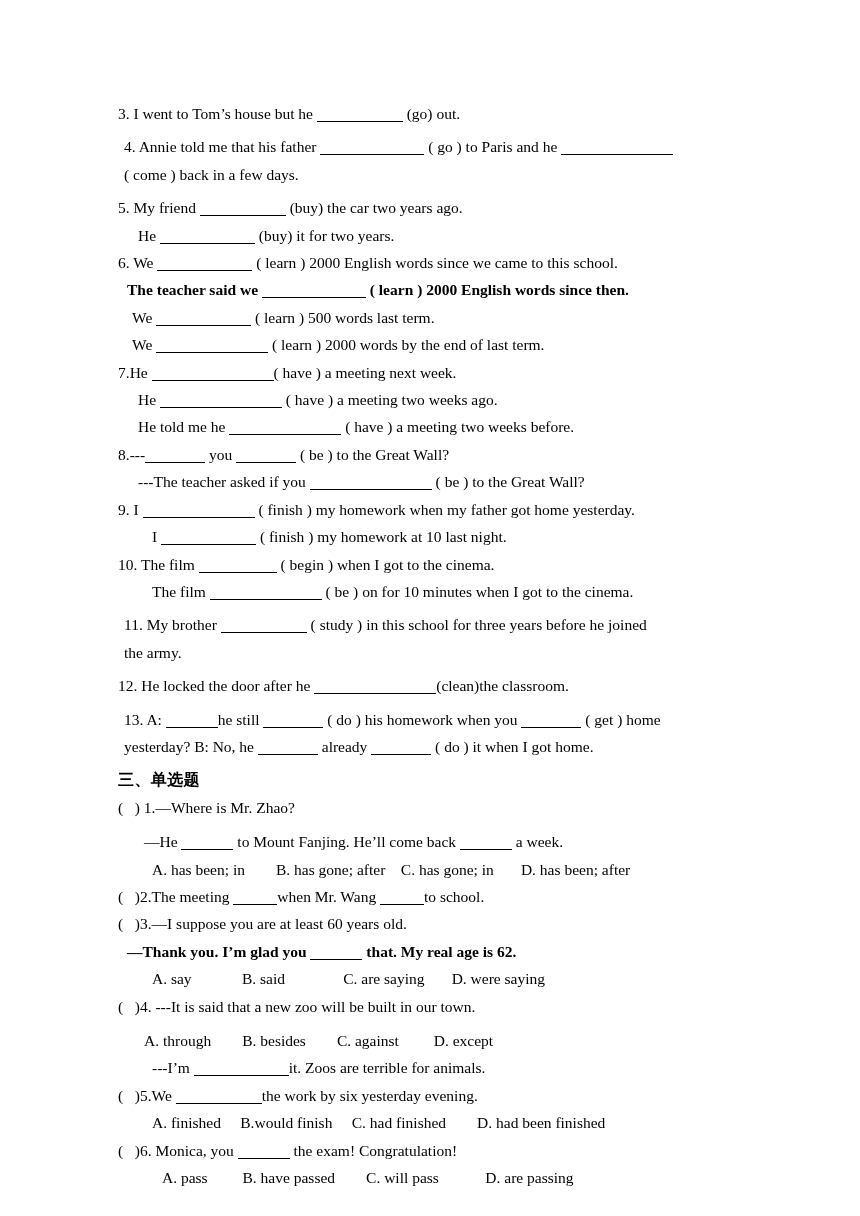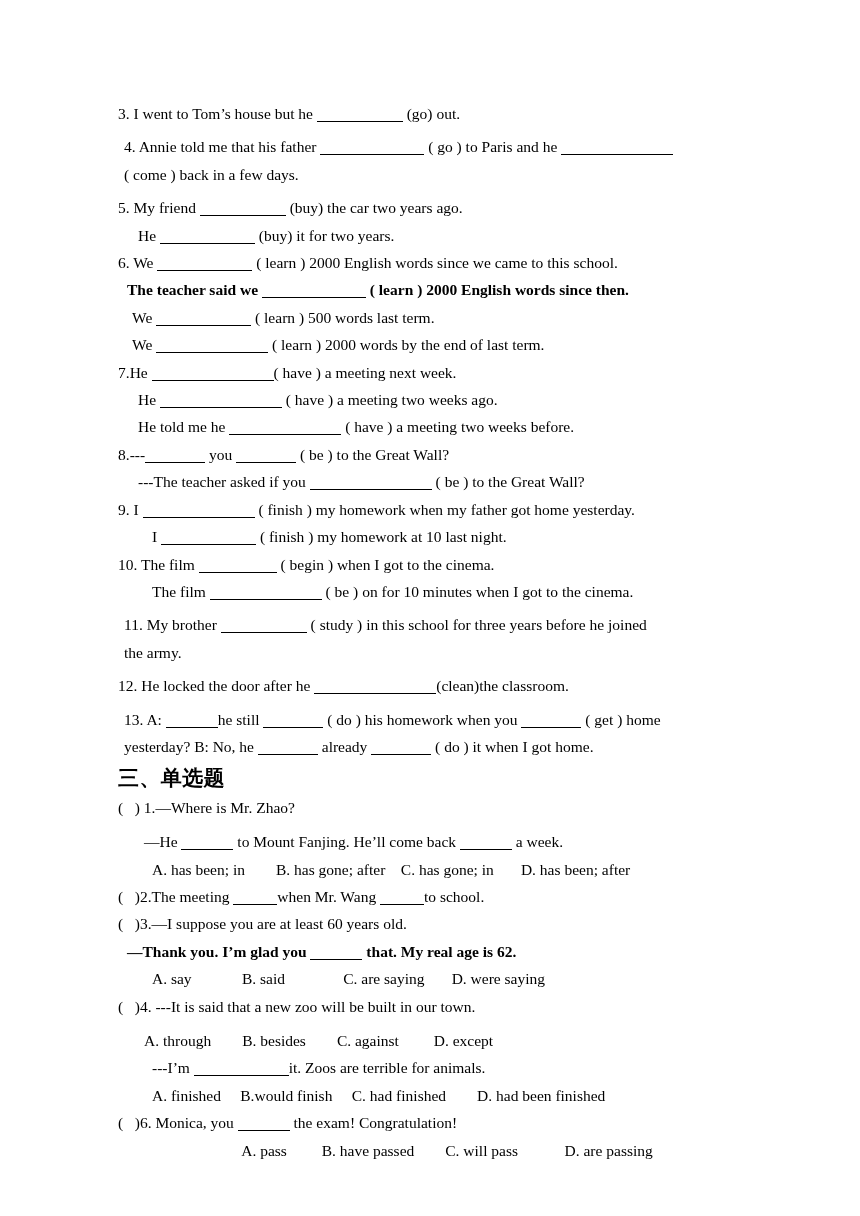--- a/index.html
+++ b/index.html
@@ -30,37 +30,37 @@
     white-space: pre-wrap;
     margin: 0;
   }
   
   .ind-0  { padding-left: 0; }
   .ind-1  { padding-left: 9px; font-weight: bold; }
   .ind-2  { padding-left: 14px; }
   .ind-3  { padding-left: 20px; }
   .ind-4  { padding-left: 26px; margin-top: 7px; }
   .ind-5  { padding-left: 34px; }
-  .ind-6  { padding-left: 44px; text-align: center; }
+  .ind-6  { padding-left: 44px; }
 
   
   .para {
     margin: 6px;
     text-align: justify;
     text-justify: inter-word;
     white-space: normal;
   }
   .para .tail { display: block; }
 
   .heading-cn {
     margin: 0;
     font-weight: bold;
-    font-size: 21px;
+    font-size: 16px;
     line-height: 27.4px;
-    font-family: Liberation Mono, monospace;
+    font-family: Liberation Sans, sans-serif;
     letter-spacing: 0.4px;
   }
 
   
   .bl {
     display: inline-block;
     border-bottom: 1.2px solid #000;
     vertical-align: -3px;
     height: 13px;
   }
@@ -117,20 +117,21 @@
           <div class="line ind-0"><span>(   )3.—I suppose you are at least 60 years old.</span></div>
           <div class="line ind-1"><span>—Thank you. I’m glad you </span><span class="bl w6"></span><span> that. My real age is 62.</span></div>
           <div class="line opts ind-5">A. say             B. said               C. are saying       D. were saying</div>
         </div>
         <div>
           <div class="line ind-0"><span>(   )4. ---It is said that a new zoo will be built in our town.</span></div>
           <div class="line opts ind-4">A. through        B. besides        C. against         D. except</div>
           <div class="line ind-5"><span>---I’m </span><span class="bl w11"></span><span>it. Zoos are terrible for animals.</span></div>
         </div>
         <div>
+          <div class="line ind-0"><span>(   )5.We </span><span class="bl w10"></span><span>the work by six yesterday evening.</span></div>
           <div class="line opts ind-5">A. finished     B.would finish     C. had finished        D. had been finished</div>
         </div>
         <div>
           <div class="line ind-0"><span>(   )6. Monica, you </span><span class="bl w6"></span><span> the exam! Congratulation!</span></div>
           <div class="line opts ind-6">A. pass         B. have passed        C. will pass            D. are passing</div>
         </div>
       </div>
   </div>
 </div>
 

